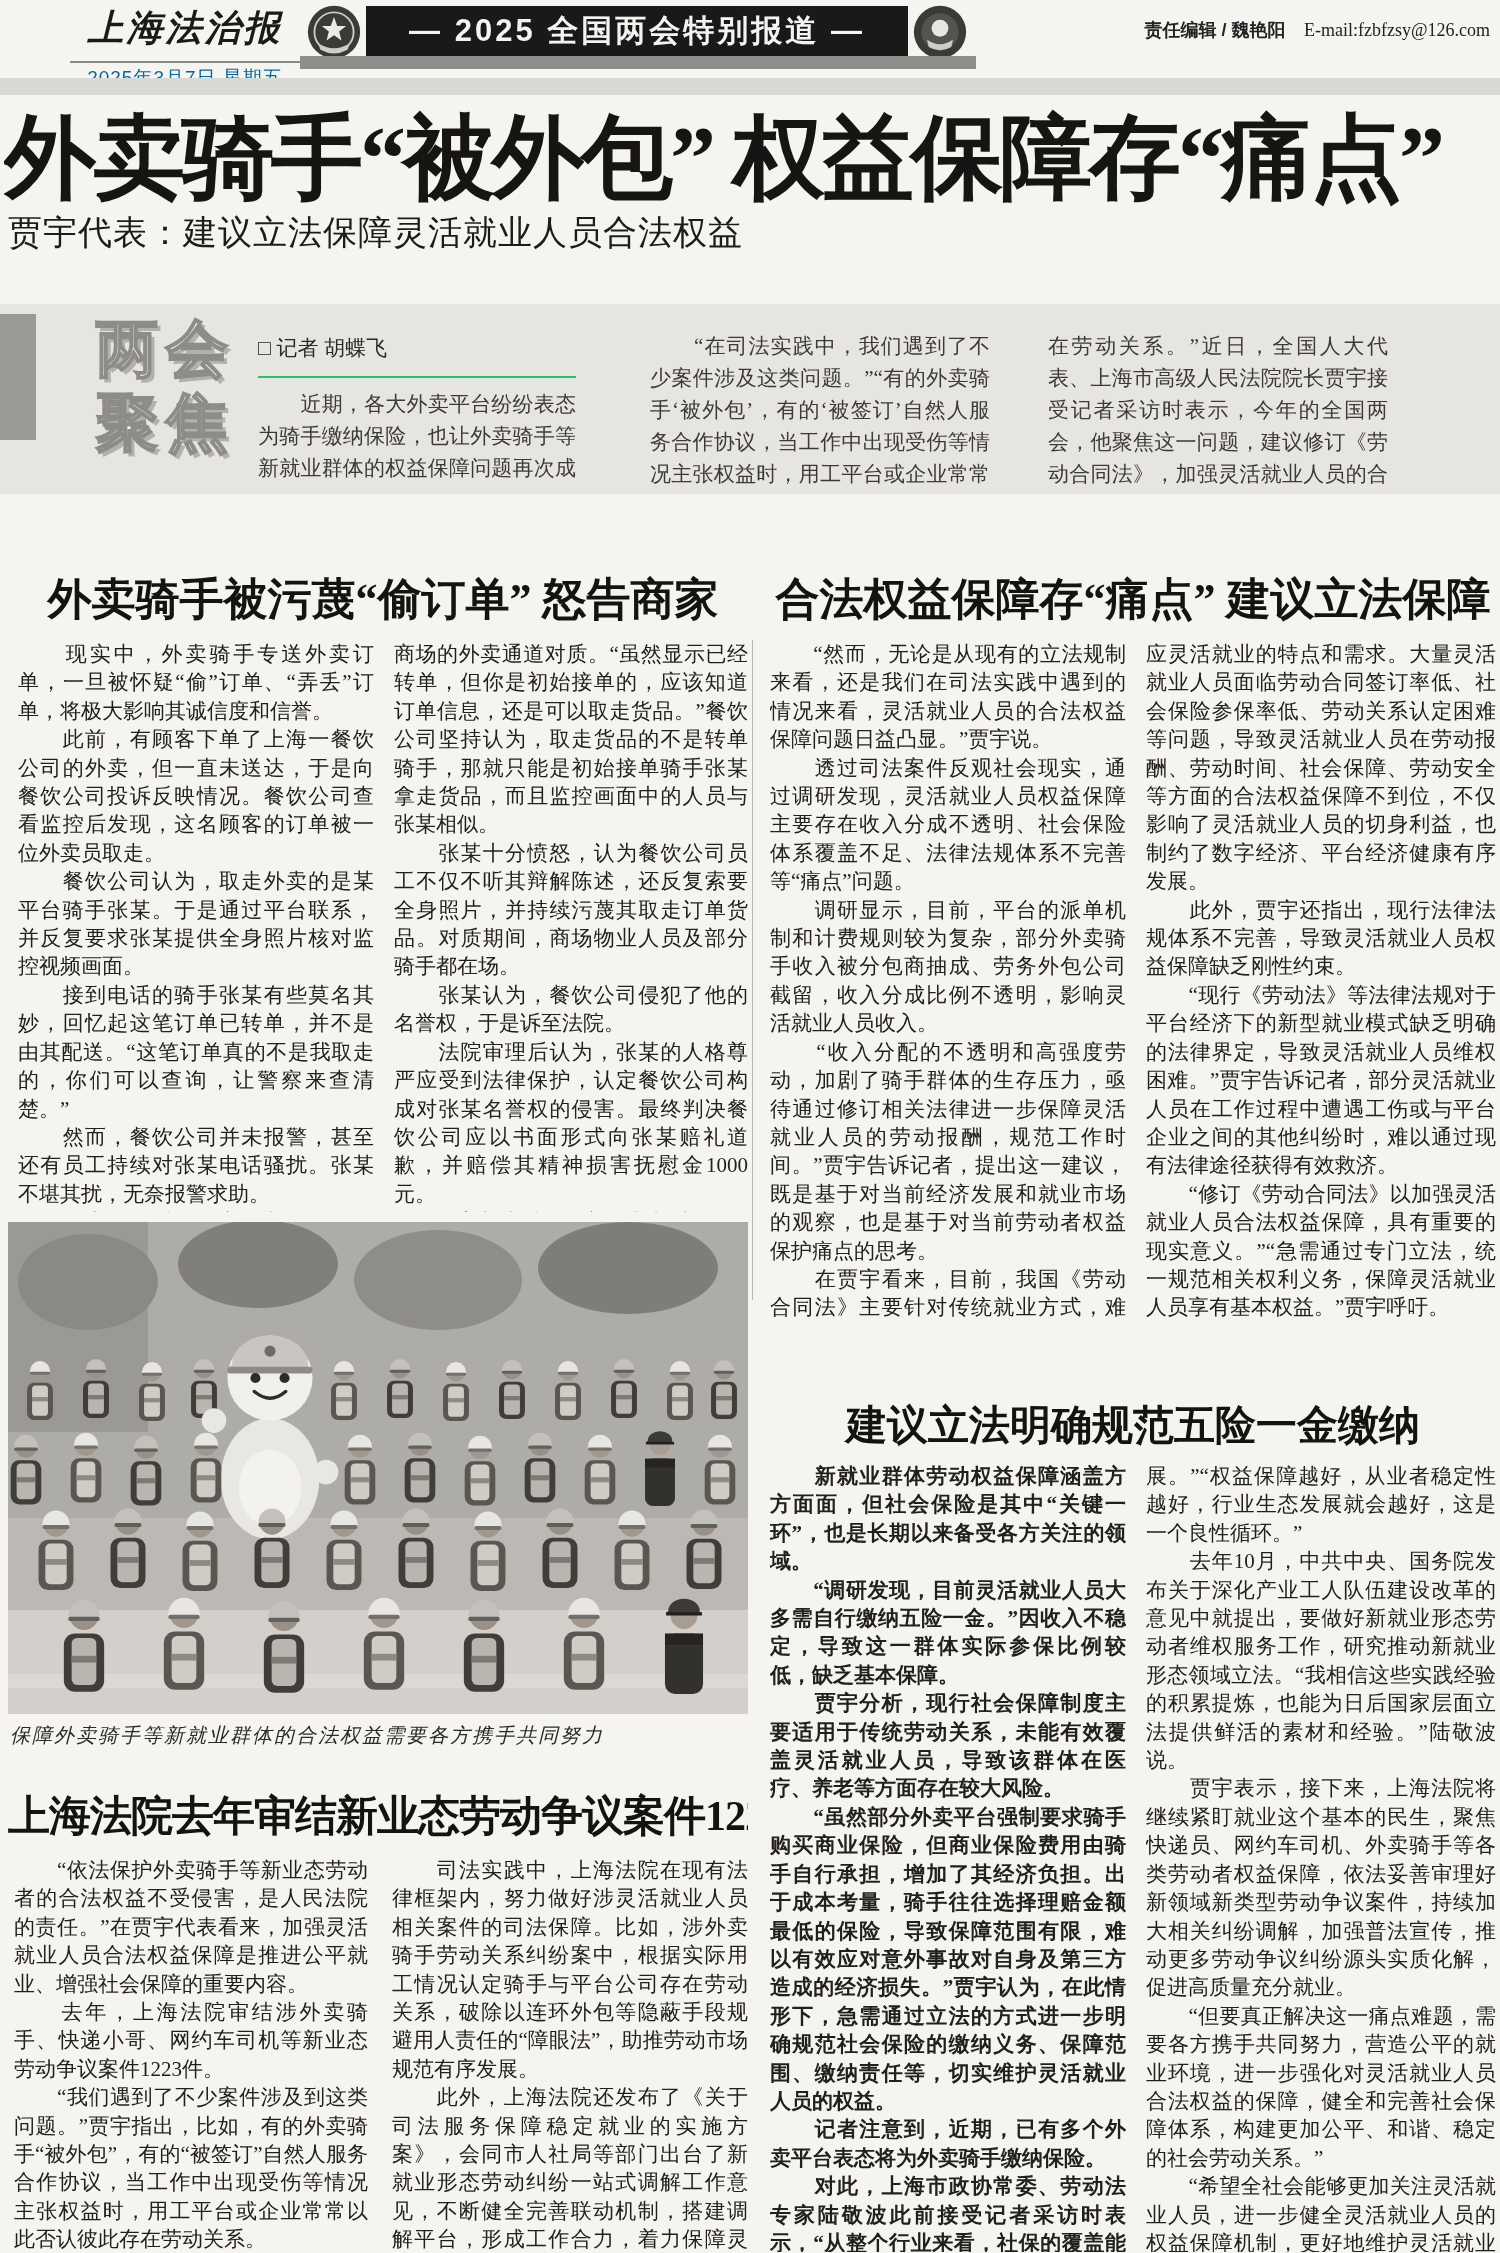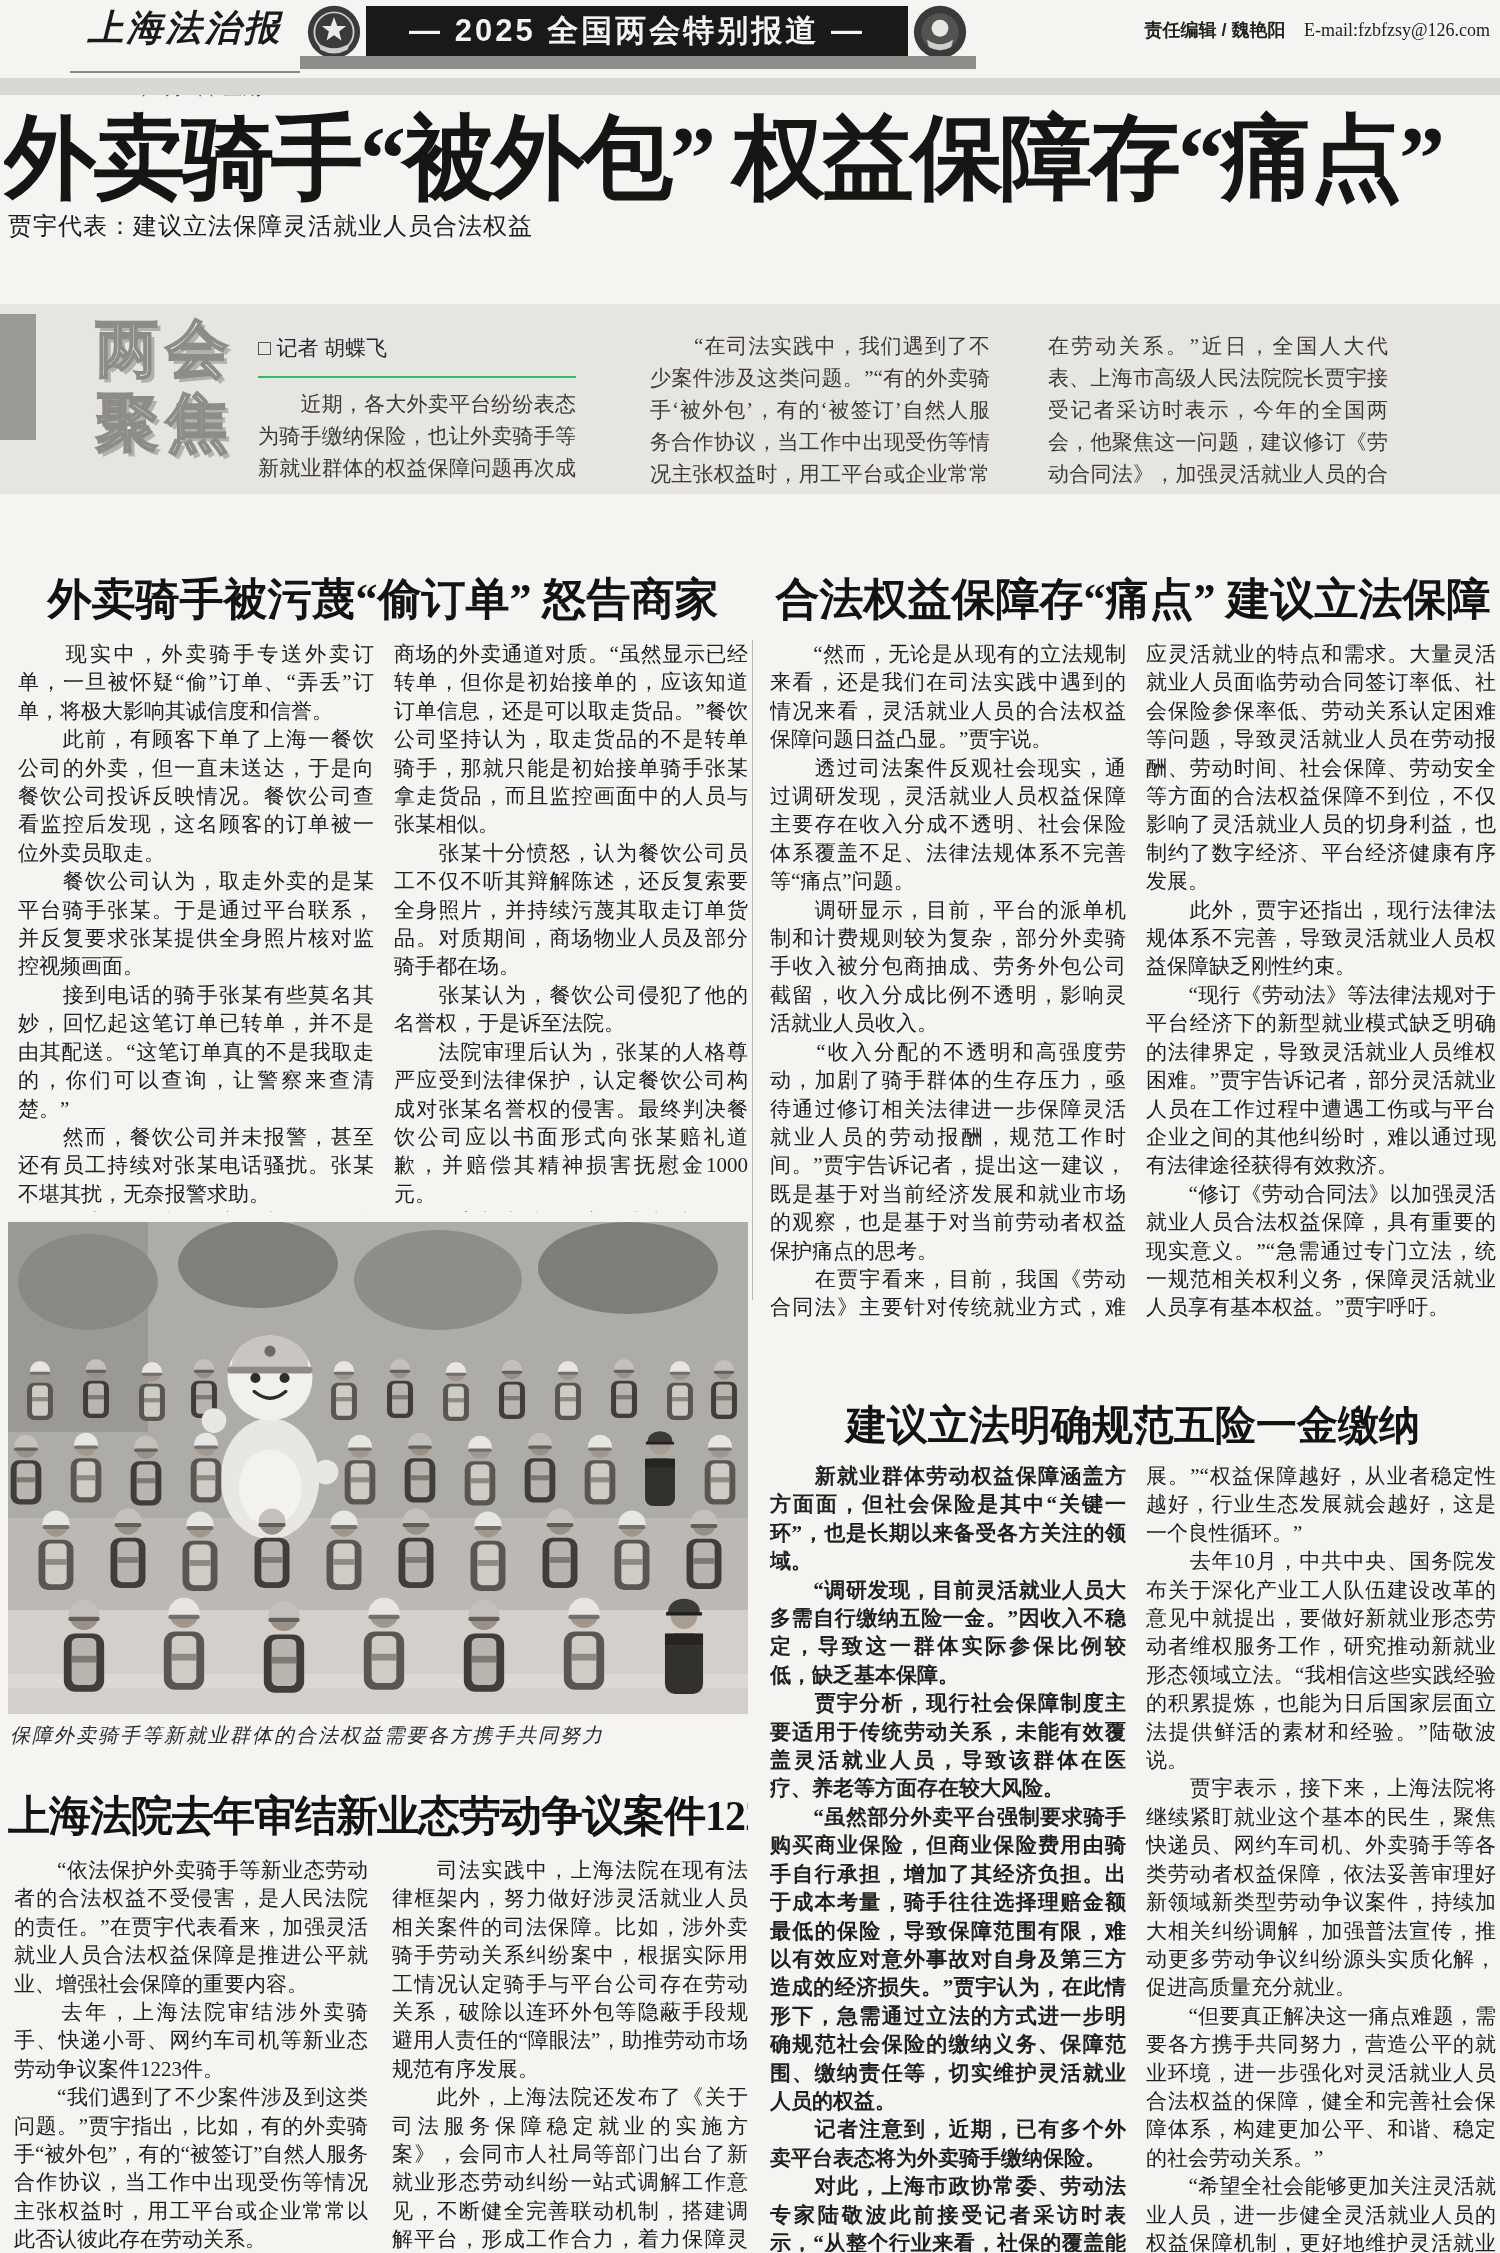--- a/index.html
+++ b/index.html
@@ -1,40 +1,40 @@
 <!DOCTYPE html>
 <html><head>
 <meta charset="utf-8">
 <style>
   html,body{margin:0;padding:0;background:#c9c8c5;}
   #page{position:relative;width:1500px;height:2253px;background:#f5f4f1;overflow:hidden;
         font-family:"Liberation Serif","DejaVu Serif",serif;color:#201e1c;}
   
   .masthead{position:absolute;left:12px;top:4px;width:346px;text-align:center;}
   .paper-name{font-size:36px;font-weight:700;font-style:italic;letter-spacing:3px;color:#1b1a18;
-              border-bottom:2px solid #8a8886;padding-bottom:18px;display:inline-block;min-width:230px;}
+              border-bottom:2px solid #8a8886;padding-bottom:8px;display:inline-block;min-width:230px;}
   .date-line{font-family:"Liberation Sans","DejaVu Sans",sans-serif;font-size:19px;color:#0369a1;
              letter-spacing:1px;margin-top:2px;}
   .mast-divider{position:absolute;left:392px;top:8px;width:1px;height:50px;background:#55534f;}
   .page-number{position:absolute;left:420px;top:0px;font-size:46px;letter-spacing:2px;color:#6f6d6a;}
   .banner-band{position:absolute;left:366px;top:6px;width:542px;height:50px;background:#191919;
                display:flex;align-items:center;justify-content:center;}
   .banner-text{color:#f4f3f0;font-family:"Liberation Sans","DejaVu Sans",sans-serif;
                font-size:31px;font-weight:700;letter-spacing:3px;white-space:nowrap;}
   .emblem{position:absolute;top:4px;width:56px;height:56px;}
   .banner-underbar{position:absolute;left:300px;top:56px;width:676px;height:13px;background:#8f8d8a;}
   .header-band{position:absolute;left:0;top:78px;width:1500px;height:17px;background:#d9d8d5;}
   .editor-line{position:absolute;right:10px;top:18px;width:420px;text-align:right;font-size:18px;color:#222;}
   .editor-line .lbl{font-family:"Liberation Sans","DejaVu Sans",sans-serif;font-weight:700;}
   .editor-line .eml{margin-left:14px;}
   
   .main-headline{position:absolute;left:4px;top:96px;width:1494px;height:116px;overflow:hidden;
                  font-size:92px;font-weight:900;letter-spacing:-3px;white-space:nowrap;color:#171513;}
   .sub-headline{position:absolute;left:8px;top:210px;width:900px;
-                font-family:"Liberation Sans","DejaVu Sans",sans-serif;font-size:24px;color:#1d1c1a;letter-spacing:1px;}
+                font-family:"Liberation Sans","DejaVu Sans",sans-serif;font-size:34px;color:#1d1c1a;letter-spacing:1px;}
   
   .focus-box{position:absolute;left:0;top:304px;width:1500px;height:190px;background:#e7e5e2;}
   .focus-tab{position:absolute;left:0;top:10px;width:36px;height:126px;background:#9c9a97;}
   .focus-label{position:absolute;left:56px;top:8px;width:180px;text-align:right;
                font-family:"Liberation Sans","DejaVu Sans",sans-serif;font-weight:900;font-size:62px;line-height:74px;
                letter-spacing:8px;color:#fbfbfa;-webkit-text-stroke:2px #8e8c89;text-shadow:4px 4px 0 #b3b1ae;}
   .focus-byline{position:absolute;left:258px;top:30px;width:318px;padding-bottom:14px;
                 border-bottom:2px solid #22c55e;font-family:"Liberation Sans","DejaVu Sans",sans-serif;
                 font-size:21px;color:#2a2927;}
   .intro{position:absolute;font-size:21px;line-height:32px;color:#3c3a37;text-align:justify;overflow:hidden;}

